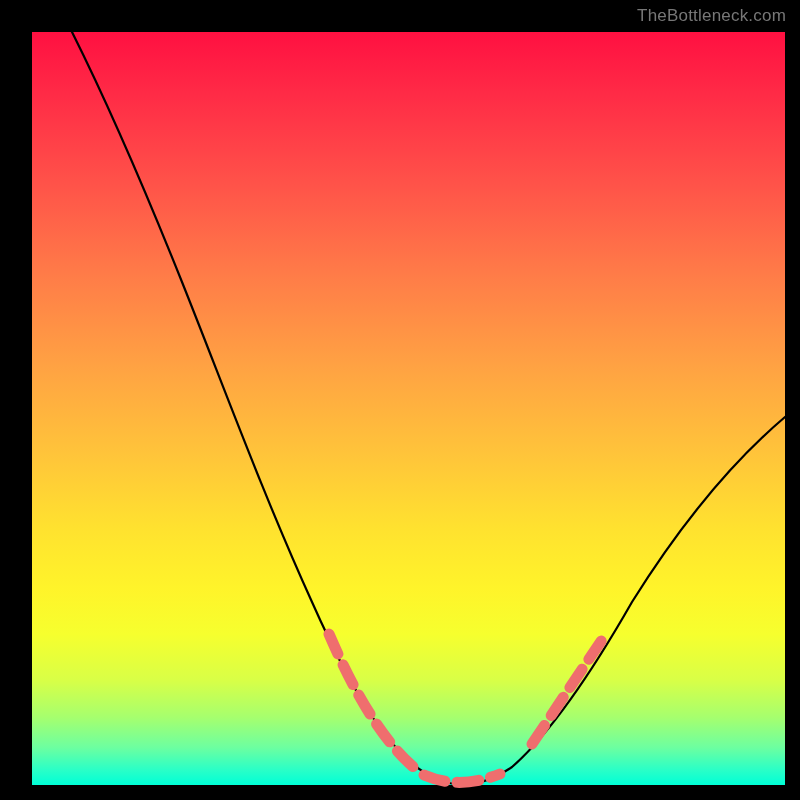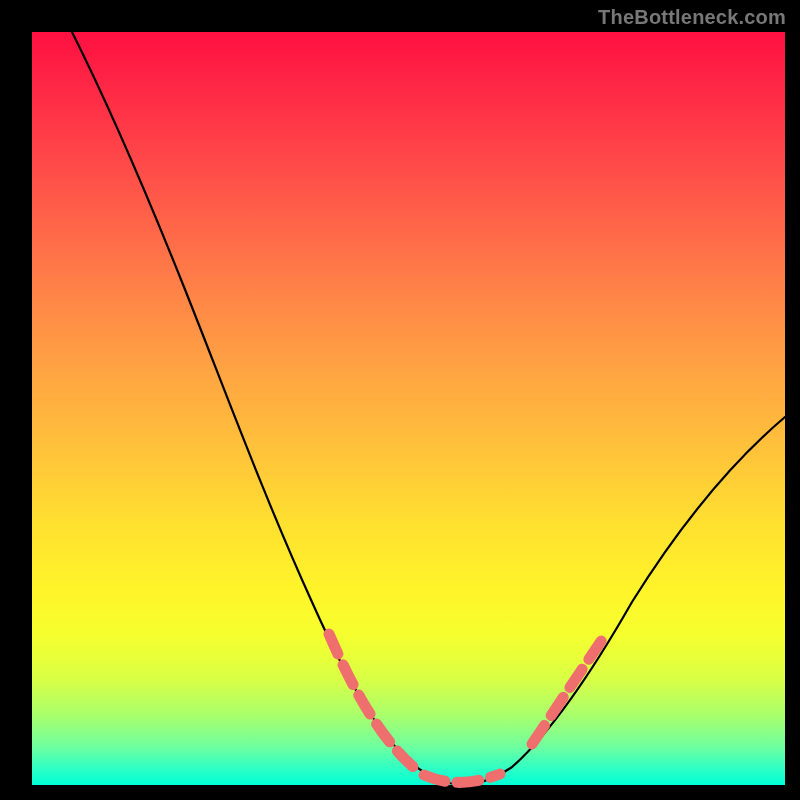--- a/index.html
+++ b/index.html
@@ -42,22 +42,22 @@
       #6dffa0 95%,
       #2affc7 98%,
       #00ffd7 100%
     );
   }
   .watermark {
     position: absolute;
     top: 6px;
     right: 14px;
     color: #777777;
-    font-size: 20px;
-    font-weight: 700;
+    font-size: 17px;
+    font-weight: 400;
     letter-spacing: 0.2px;
     user-select: none;
   }
   svg.curve {
     position: absolute;
     left: 0;
     top: 0;
     width: 753px;
     height: 753px;
     overflow: visible;

